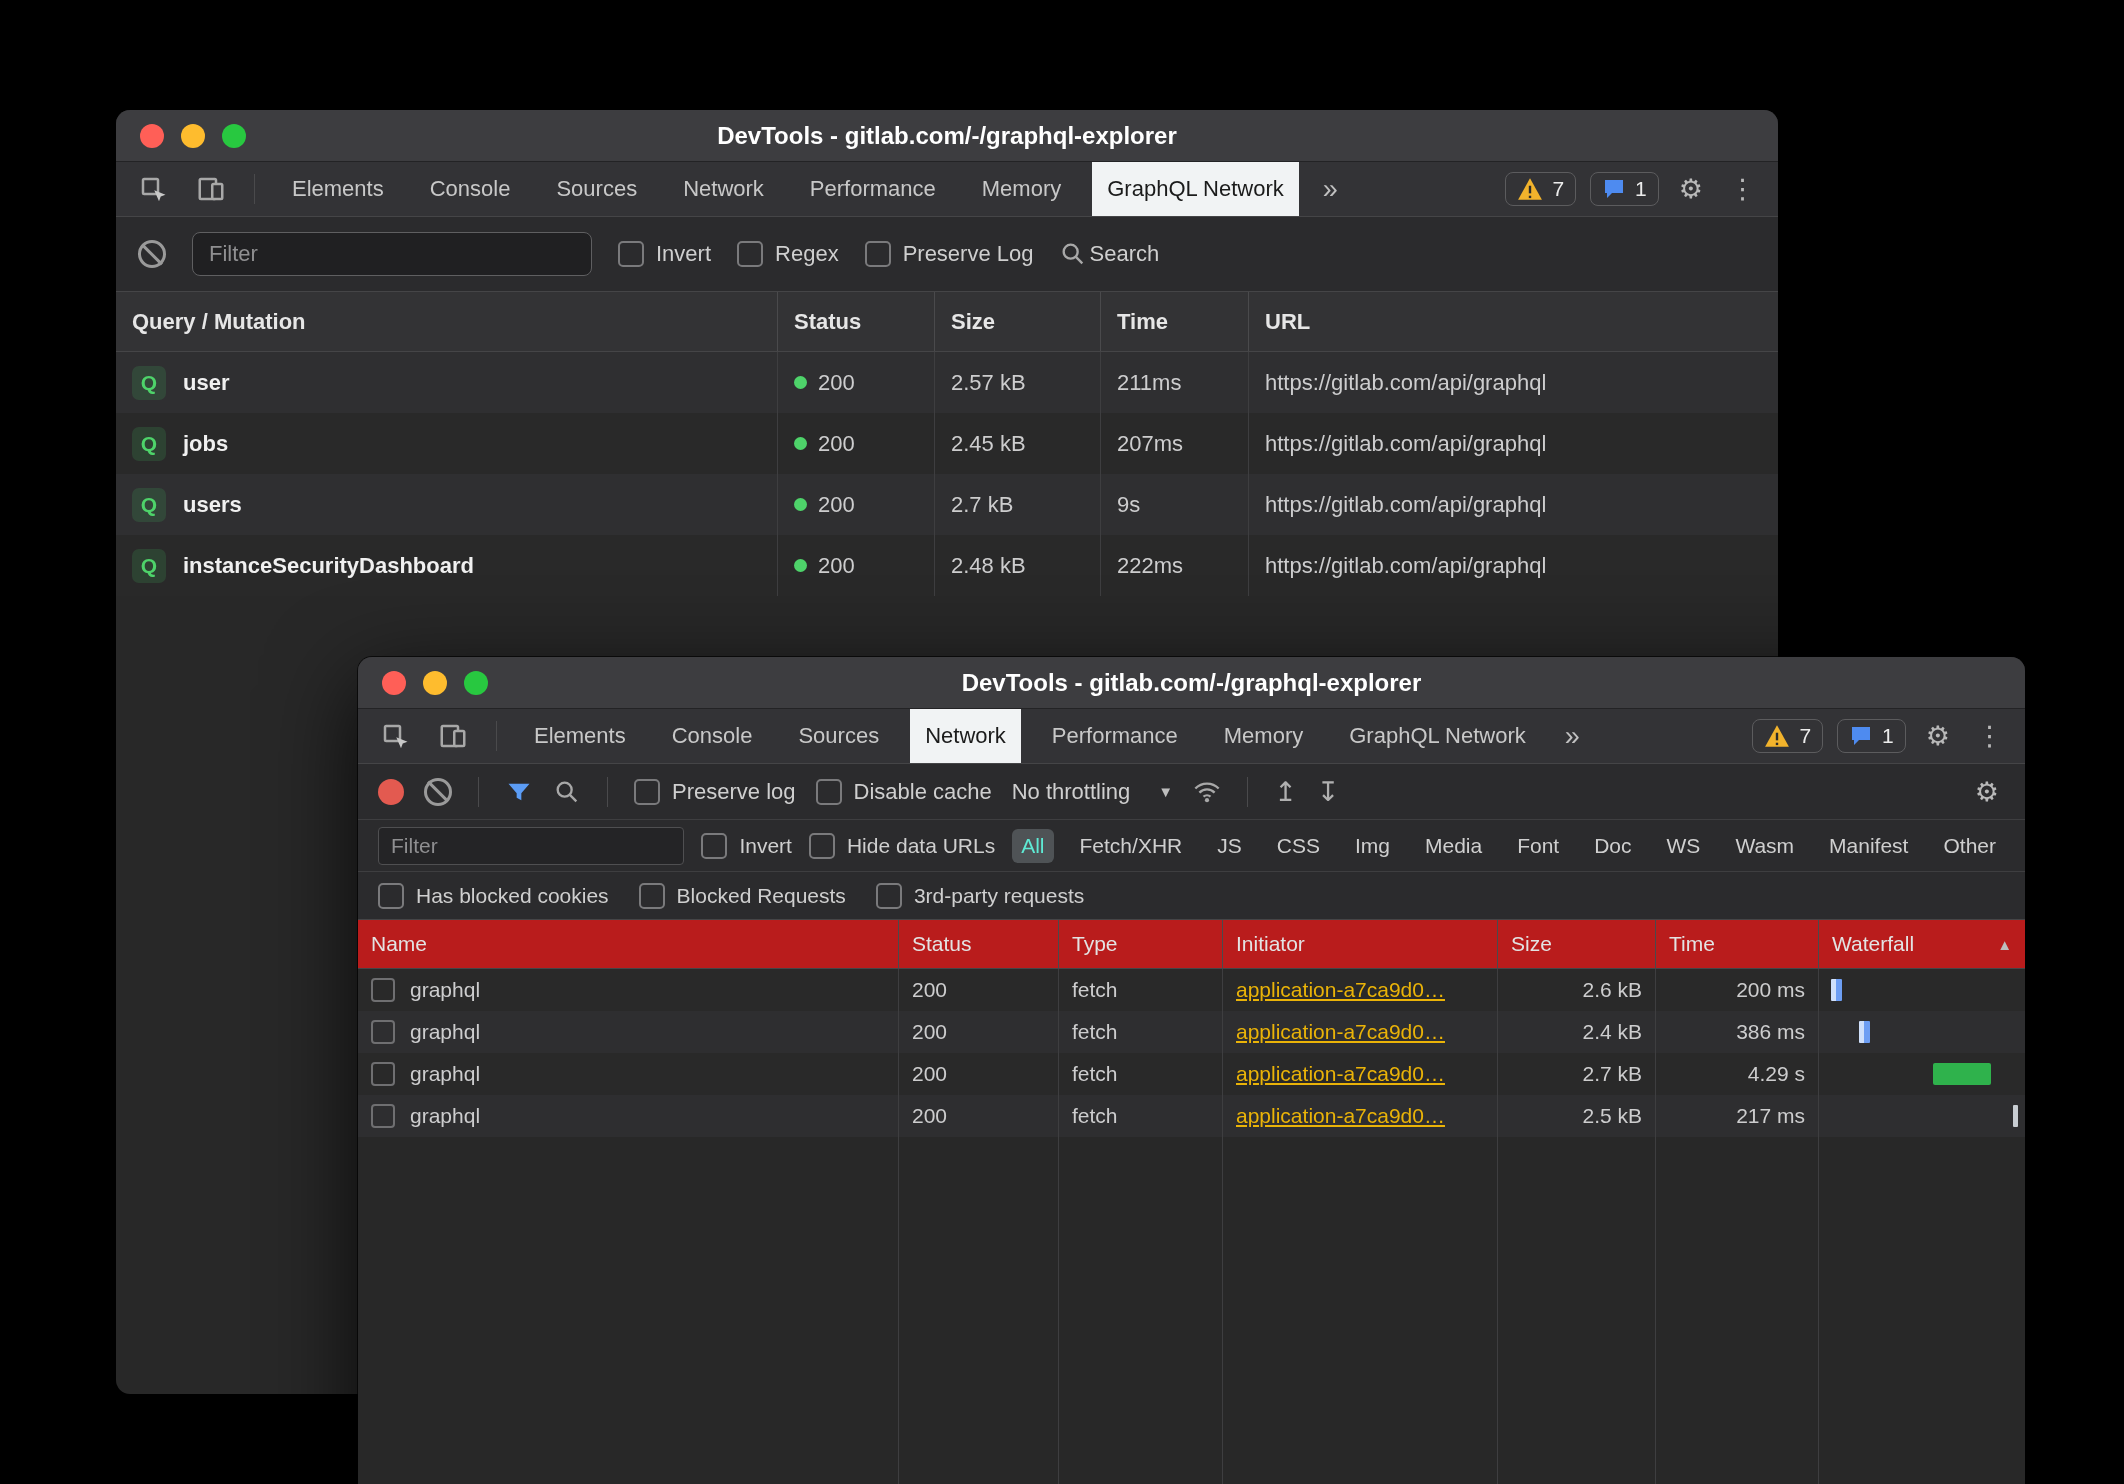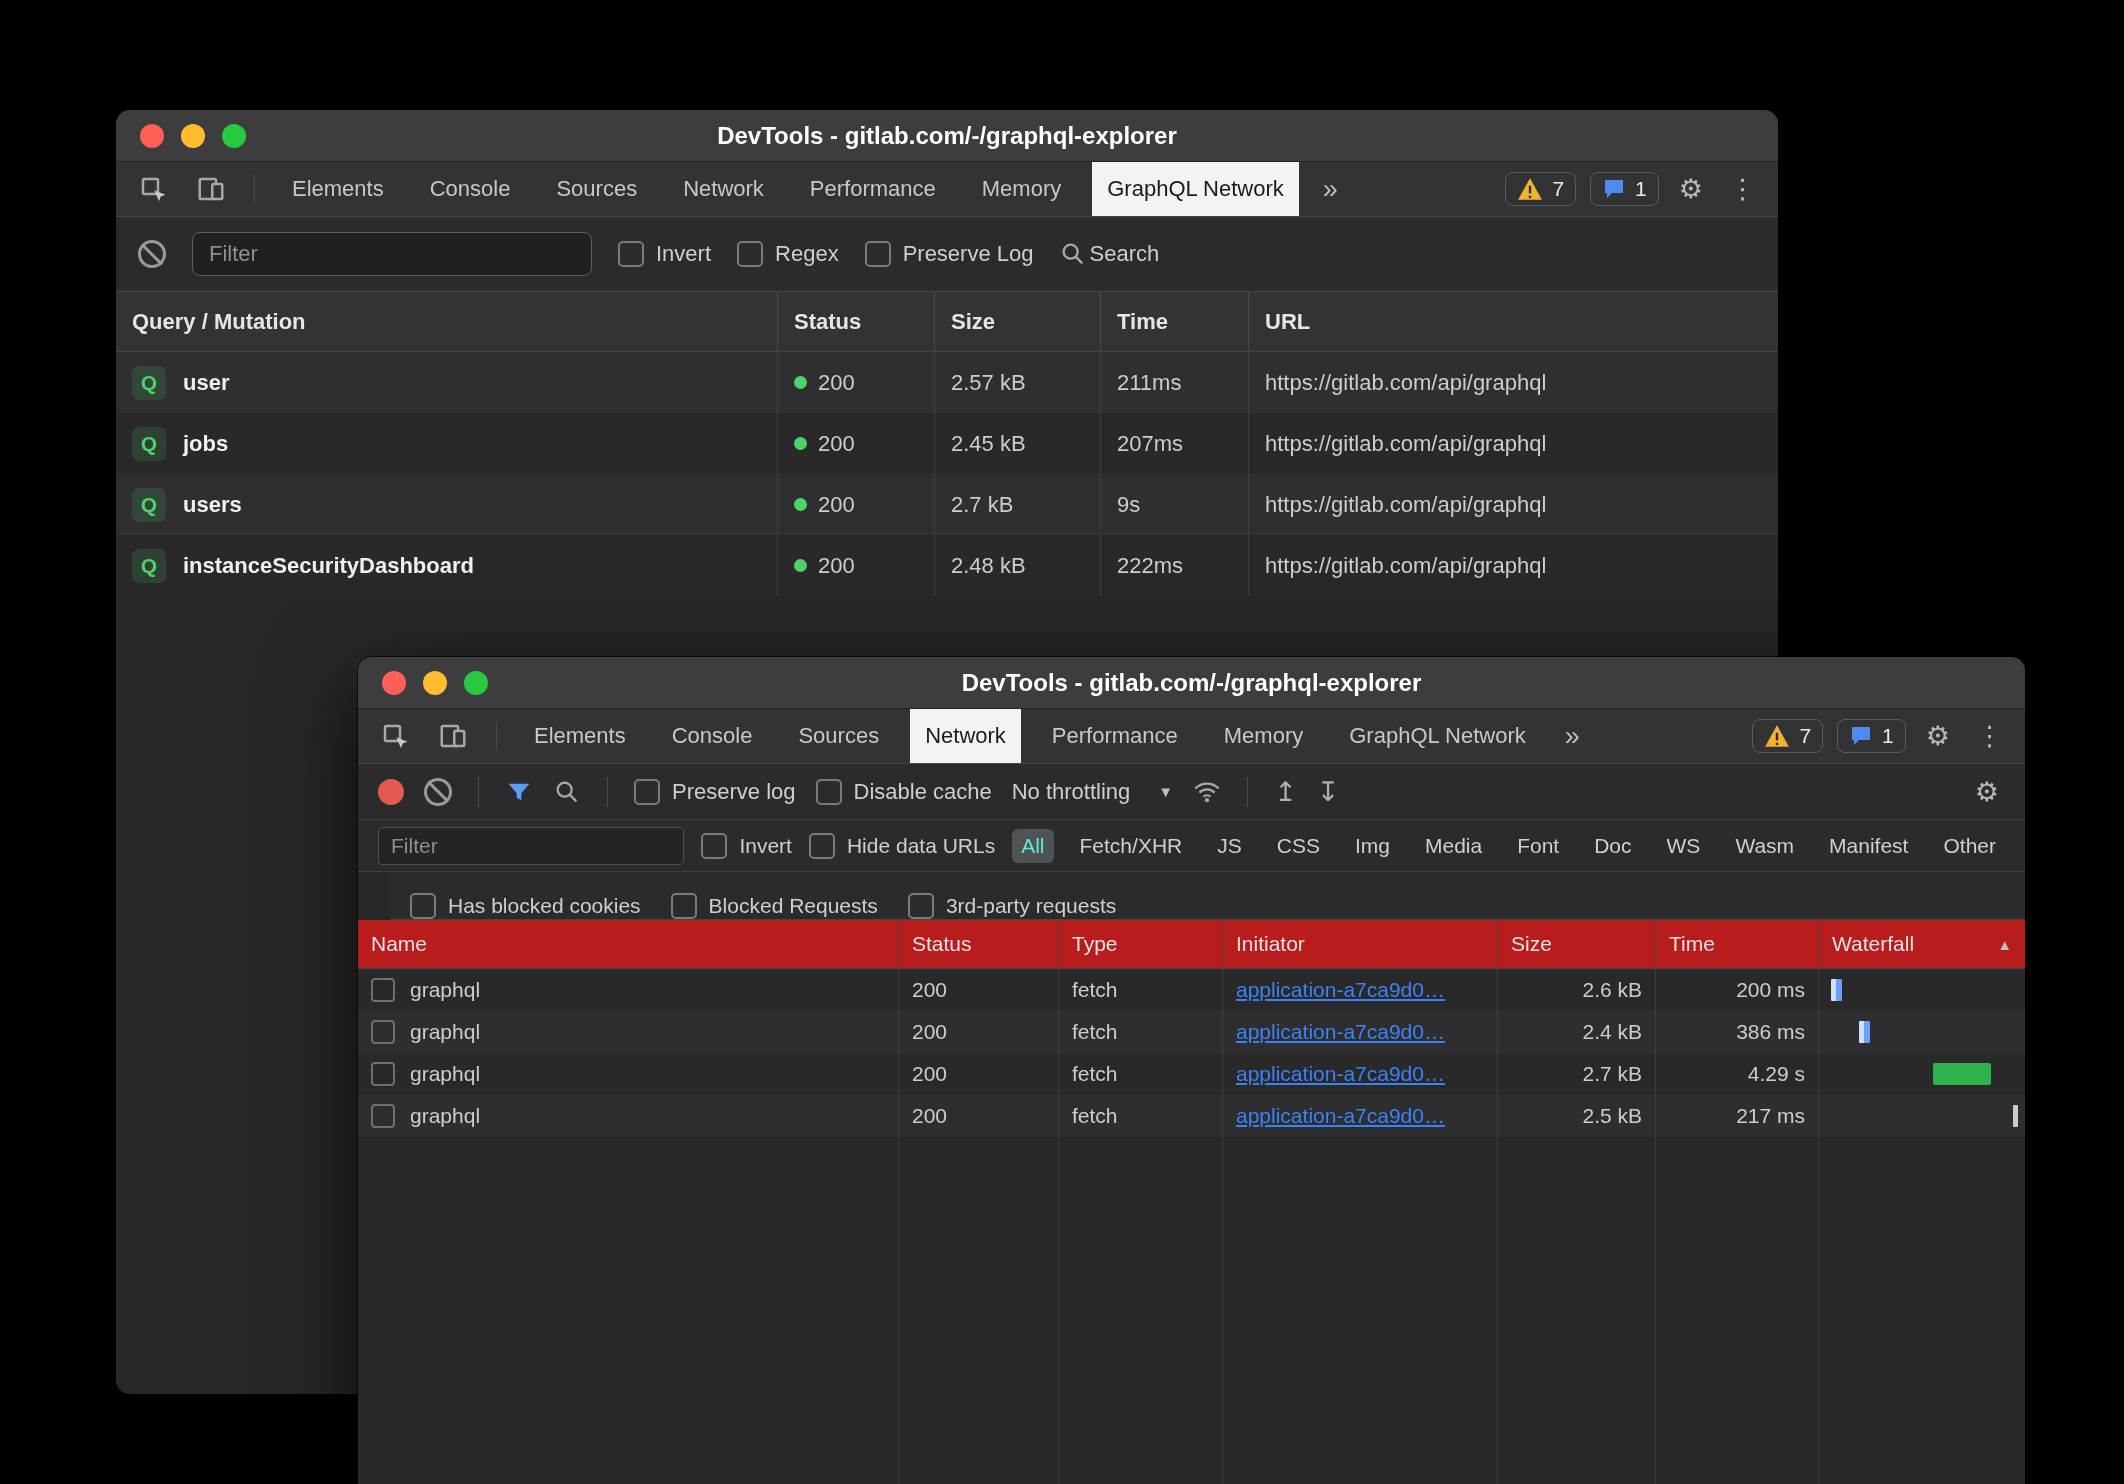--- a/index.html
+++ b/index.html
@@ -78,35 +78,35 @@
   .netbar .gear-right { margin-left:auto; }
 
   .netfilter { height:52px; flex:0 0 52px; background:#2b2b2d; border-bottom:1px solid #3e3e40;
                display:flex; align-items:center; gap:17px; padding:0 20px; font-size:21px; color:#cfcfcf; }
   .filter-input-sm { width:324px; height:38px; background:#242426; border:1px solid #4f4f51; border-radius:4px;
                      color:#e8e8e8; font-size:21px; padding:0 12px; outline:none; }
   .chip { padding:5px 9px; border-radius:6px; white-space:nowrap; }
   .chip.active { background:#4f5356; color:#5eead4; }
 
   .netoptions { height:48px; flex:0 0 48px; background:#2b2b2d; border-bottom:1px solid #454547;
-                display:flex; align-items:flex-end; gap:30px; padding:0 20px; font-size:21px; color:#cfcfcf;margin-left:32px; }
+                display:flex; align-items:center; gap:30px; padding:0 20px; font-size:21px; color:#cfcfcf; }
 
   .n-table { flex:1; display:flex; flex-direction:column; min-height:0; font-size:21px; }
   .n-grid { display:grid; grid-template-columns:541px 160px 164px 275px 158px 163px 1fr; }
   .n-header { height:49px; flex:0 0 49px; background:#b91c1c; border-bottom:1px solid #454547; color:#e3e3e3; }
   .n-header > div { display:flex; align-items:center; padding:0 13px; border-right:1px solid #4a4a4c; overflow:hidden; white-space:nowrap; }
   .n-header > div:last-child { border-right:none; }
   .n-row { height:42px; flex:0 0 42px; }
   .n-row > div { display:flex; align-items:center; padding:0 13px; border-right:1px solid #3e3e40; overflow:hidden; white-space:nowrap; }
   .n-row > div:last-child { border-right:none; }
   .n-row:nth-child(odd)  { background:#2e2e30; }
   .n-row:nth-child(even) { background:#292929; }
   .cb-sm { width:24px; height:24px; border:2px solid #6f6f71; border-radius:4px; margin-right:15px; flex:0 0 auto; }
   .num { justify-content:flex-end !important; }
-  .initiator-link { color:#3b82f6; text-decoration:underline; overflow:hidden; text-overflow:ellipsis; white-space:nowrap; }
+  .initiator-link { color:#eab308; text-decoration:underline; overflow:hidden; text-overflow:ellipsis; white-space:nowrap; }
   .wf-head { justify-content:space-between !important; }
   .sort-arrow { font-size:15px; color:#bdbdbd; }
   .wf-cell { position:relative; padding:0 !important; }
   .wfbar { position:absolute; top:50%; transform:translateY(-50%); height:22px; border-radius:1px; }
   .wfbar-0 { left:12px;  width:11px; background:linear-gradient(90deg,#cfe0fb 45%,#6d9ef3 45%); }
   .wfbar-1 { left:40px;  width:11px; background:linear-gradient(90deg,#cfe0fb 45%,#6d9ef3 45%); }
   .wfbar-2 { left:114px; width:58px; background:#2fb24c; border-radius:2px; }
   .wfbar-3 { left:194px; width:5px;  background:#c8cdd2; }
   .n-filler { flex:1; }
   .n-filler > div { border-right:1px solid #3e3e40; height:100%; }

